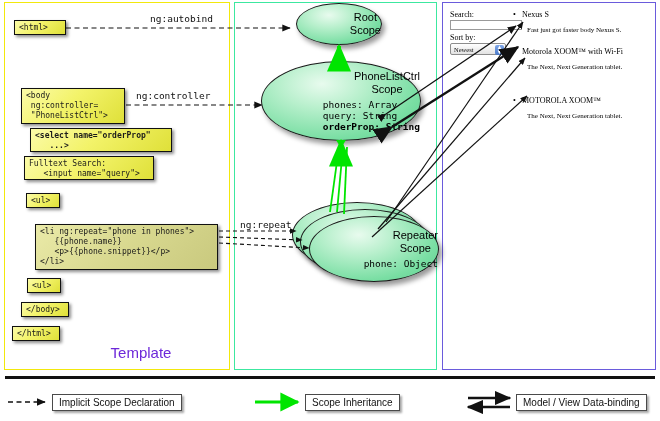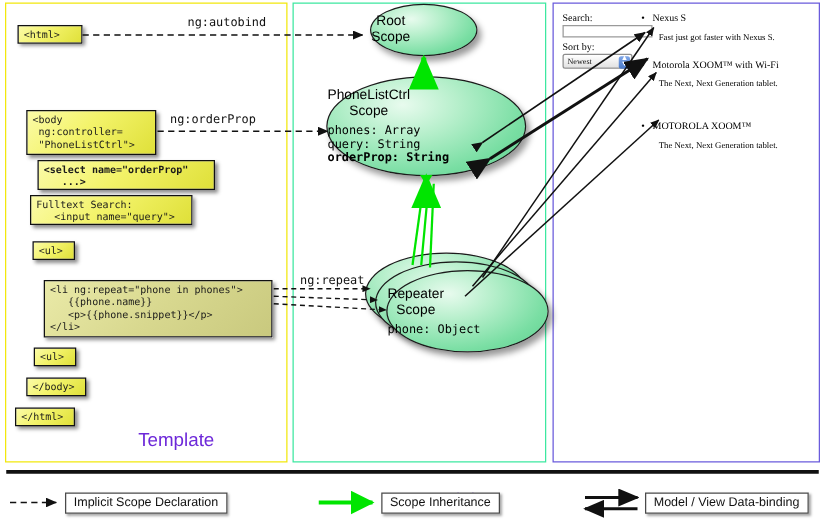--- a/index.html
+++ b/index.html
@@ -31,21 +31,21 @@
   .codebox.grey{
     background:linear-gradient(135deg,#eaeaa8 0%,#d8d88f 50%,#c9c97e 100%);
   }
 
   
   .ellipse{
     position:absolute;box-sizing:border-box;border-radius:50%;
     border:1.6px solid #1b1b1b;
     background:radial-gradient(ellipse at 38% 28%,#e8fbee 0%,#b6efcb 32%,#79dea3 70%,#5ccc8c 100%);
     box-shadow:3px 4px 5px rgba(0,0,0,.40);
-    display:flex;flex-direction:column;align-items:flex-start;justify-content:center;
+    display:flex;flex-direction:column;align-items:flex-end;justify-content:center;
     text-align:center;color:#000;
   }
   .ell-title{font-size:11px;line-height:13px;font-family:"Liberation Sans",sans-serif;}
   .ell-props{font-family:"DejaVu Sans Mono","Liberation Mono",monospace;
              font-size:9.5px;line-height:11px;margin-top:3px;text-align:left;}
   .ell-props b{font-weight:bold;}
 
   
   #view-inner{position:absolute;left:450px;top:10px;width:200px;height:130px;}
   .view-lbl{font-family:"Liberation Serif",serif;font-size:8px;color:#000;position:absolute;}
@@ -145,34 +145,34 @@
     <input id="vi-search-input" type="text" placeholder="" style="">
 
     <div class="view-lbl" id="vi-sort-label">Sort by:</div>
     <div id="vi-sort-select">
       <span>Newest</span>
       <span id="vi-sort-arrow">▲<br>▼</span>
     </div>
 
     <div class="phone-item" style="top:0px;">
       <div class="phone-name">Nexus S</div>
-      <div class="phone-snip">Fast just got faster with Nexus S.</div>
+      <div class="phone-snip">Fast just got faster body Nexus S.</div>
     </div>
     <div class="phone-item" style="top:37px;">
       <div class="phone-name">Motorola XOOM™  with Wi-Fi</div>
       <div class="phone-snip">The Next, Next Generation tablet.</div>
     </div>
     <div class="phone-item" style="top:86px;">
       <div class="phone-name">MOTOROLA XOOM™</div>
       <div class="phone-snip">The Next, Next Generation tablet.</div>
     </div>
   </div>
 
   <div class="conn-label" style="left:150px;top:13px;">ng:autobind</div>
-  <div class="conn-label" style="left:136px;top:90px;">ng:orderProp</div>
+  <div class="conn-label" style="left:136px;top:90px;">ng:controller</div>
   <div class="conn-label" style="left:240px;top:219px;">ng:repeat</div>
 
   <svg id="wires">
     <defs>
       <marker id="ah-dark" markerWidth="7" markerHeight="6" refX="6.4" refY="3" orient="auto">
         <path d="M0,0 L7,3 L0,6 Z" fill="#111"></path>
       </marker>
       <marker id="ah-dark-s" markerWidth="6" markerHeight="5" refX="5.5" refY="2.5" orient="auto">
         <path d="M0,0 L6,2.5 L0,5 Z" fill="#111"></path>
       </marker>

